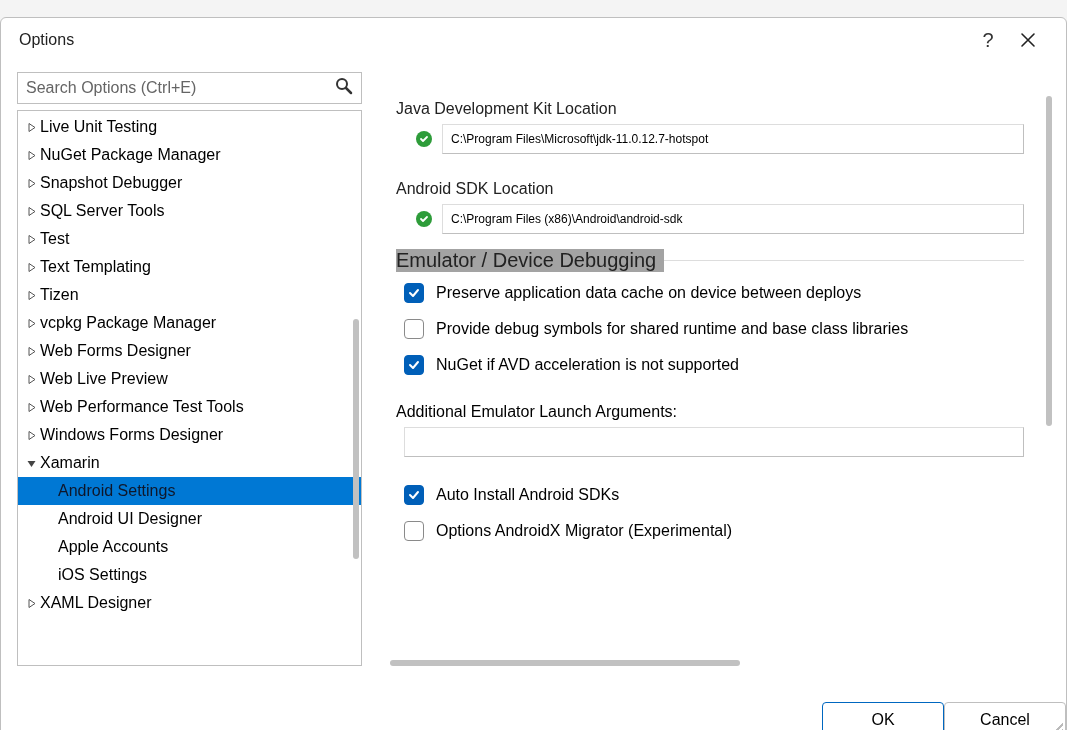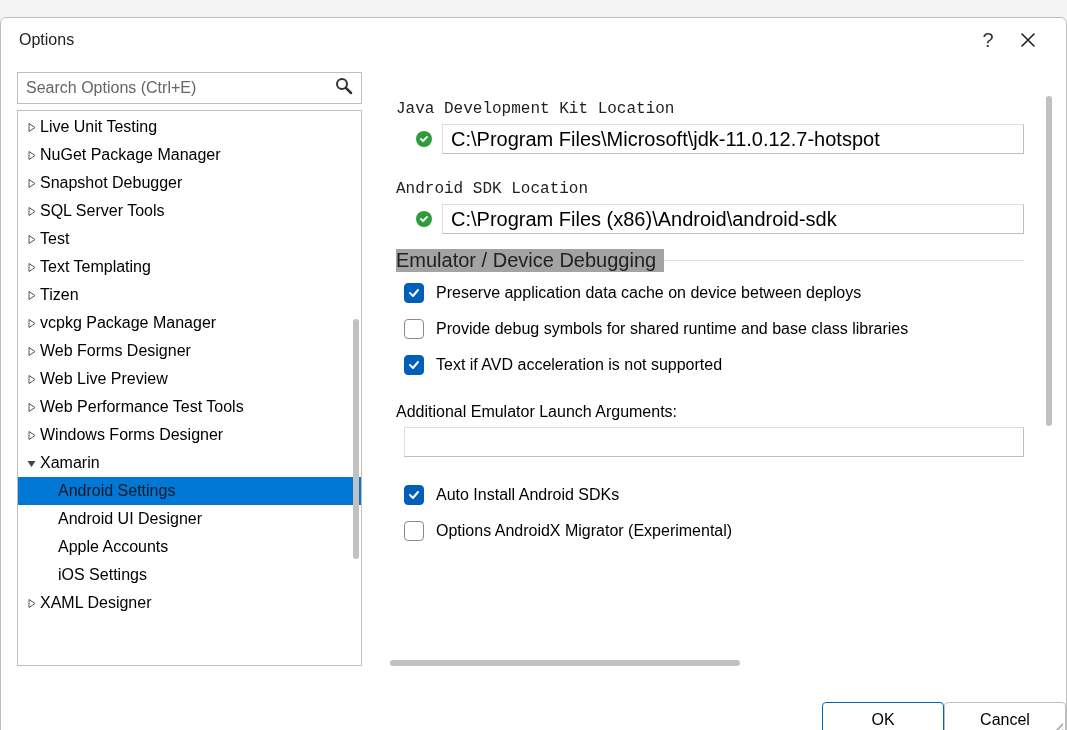--- a/index.html
+++ b/index.html
@@ -109,21 +109,20 @@
     .right-panel {
       flex: 1;
       position: relative;
       padding: 28px 30px 0 14px;
       overflow: hidden;
     }
     .section-label {
       font-size: 16px;
       color: #222;
       margin-bottom: 6px;
-      font-family: Liberation Mono, monospace;
     }
     .path-row {
       display: flex;
       align-items: center;
       gap: 10px;
       padding-left: 20px;
       margin-bottom: 26px;
     }
     .check-circle {
       width: 16px; height: 16px;
@@ -135,21 +134,21 @@
       flex-shrink: 0;
     }
     .check-circle svg { width: 10px; height: 10px; }
     .path-input {
       flex: 1;
       height: 30px;
       border: 1px solid #bfbfbf;
       border-left-color: #ddd;
       border-top-color: #ddd;
       padding: 2px 8px;
-      font-size: 20px;
+      font-size: 12px;
       color: #000;
     }
 
     .groupbox {
       margin-top: 6px;
       position: relative;
       border-top: 1px solid #ddd;
       padding-top: 14px;
     }
     .groupbox-title {
@@ -439,21 +438,21 @@
             <div class="check-row">
               <span class="checkbox"></span>
               <span>Provide debug symbols for shared runtime and base class libraries</span>
             </div>
             <div class="check-row">
               <span class="checkbox checked">
                 <svg viewBox="0 0 14 14">
                   <path d="M3 7 L6 10 L11 4" stroke="#fff" stroke-width="2" fill="none" stroke-linecap="round" stroke-linejoin="round"></path>
                 </svg>
               </span>
-              <span>Text if AVD acceleration is not supported</span>
+              <span>NuGet if AVD acceleration is not supported</span>
             </div>
           </div>
         <div class="additional-label">Additional Emulator Launch Arguments:</div>
         <input class="additional-input" type="text" value="" style="">
         <div class="spacer-after-input"></div>
         <div id="checks2">
             <div class="check-row">
               <span class="checkbox checked">
                 <svg viewBox="0 0 14 14">
                   <path d="M3 7 L6 10 L11 4" stroke="#fff" stroke-width="2" fill="none" stroke-linecap="round" stroke-linejoin="round"></path>

